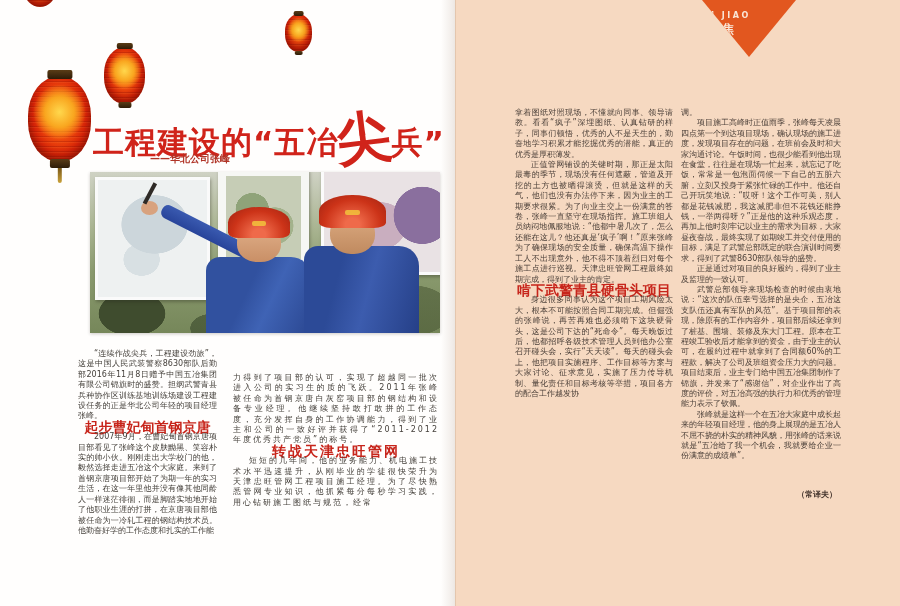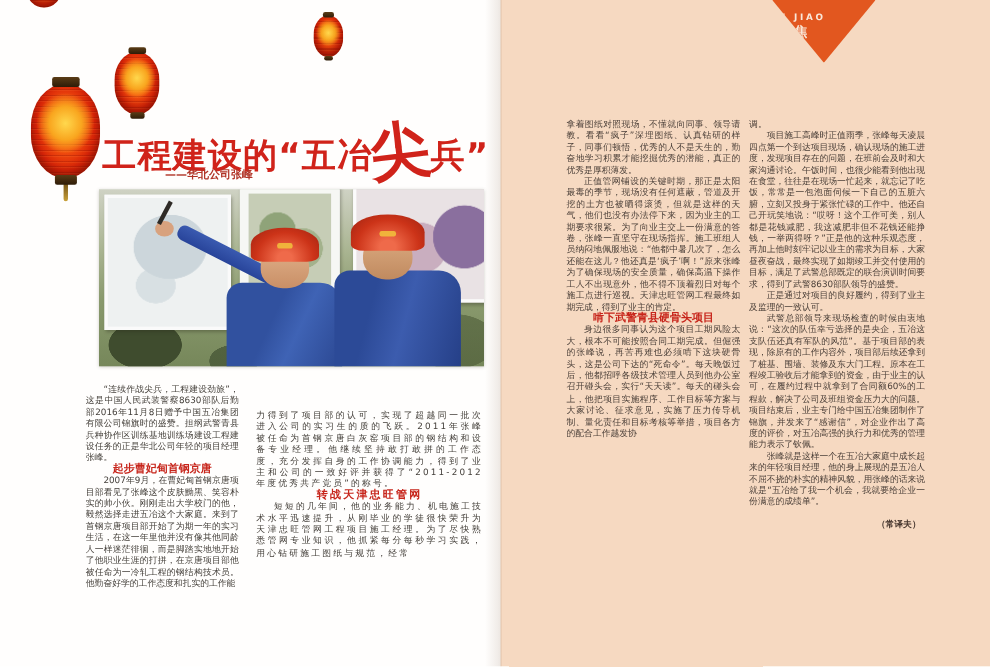--- a/index.html
+++ b/index.html
@@ -78,26 +78,26 @@
     background:radial-gradient(at 50% 90%,#ef6a4a 15%,#cc3318 60%,#a32412 95%);}
   .helmet::after{content:"";position:absolute;left:38%;top:46%;width:24%;height:16%;
     background:#f2c33c;border-radius:2px;opacity:.85;}
   .helmet-a{left:39.5%;top:22%;width:17.5%;height:19%;}
   .helmet-b{left:65.5%;top:14.5%;width:19%;height:20%;}
   
   .col{position:absolute;font-size:8px;line-height:10.4px;color:#45403b;
     text-align:justify;word-break:break-all;}
   .col p{margin:0;text-indent:2em;}
   .col p.cont{text-indent:0;}
-  .subhead{margin:0;font-size:10px;line-height:10.4px;color:#c7251b;text-align:center;font-weight:bold;}
+  .subhead{margin:0;font-size:14px;line-height:10.4px;color:#c7251b;text-align:center;font-weight:bold;}
   .col-l1{left:78px;top:349px;width:139px;}
   .col-l2{left:233px;top:349px;width:206px;letter-spacing:2px;margin-top:24px;}
   .col-r1{left:515px;top:108px;width:158px;color:#4a3f38;}
   .col-r2{left:681px;top:108px;width:160px;color:#4a3f38;}
-  .byline{margin-top:10px;text-align:right;font-weight:bold;color:#46362e;padding-right:4px;}
+  .byline{margin-top:28px;text-align:right;font-weight:bold;color:#46362e;padding-right:4px;}
   
   .focus-tab{position:absolute;left:702px;top:0;width:94px;height:57px;background:#e2571f;
     clip-path:polygon(0 0,100% 0,50% 100%);text-align:left;color:#f9e7d8;}
   .tab-en{margin-top:11px;font-size:8px;letter-spacing:2.5px;font-weight:bold;}
   .tab-zh{margin-top:1px;font-size:12px;letter-spacing:4px;padding-left:4px;font-weight:bold;}
 </style>
 </head>
 <body>
 
 <div>

